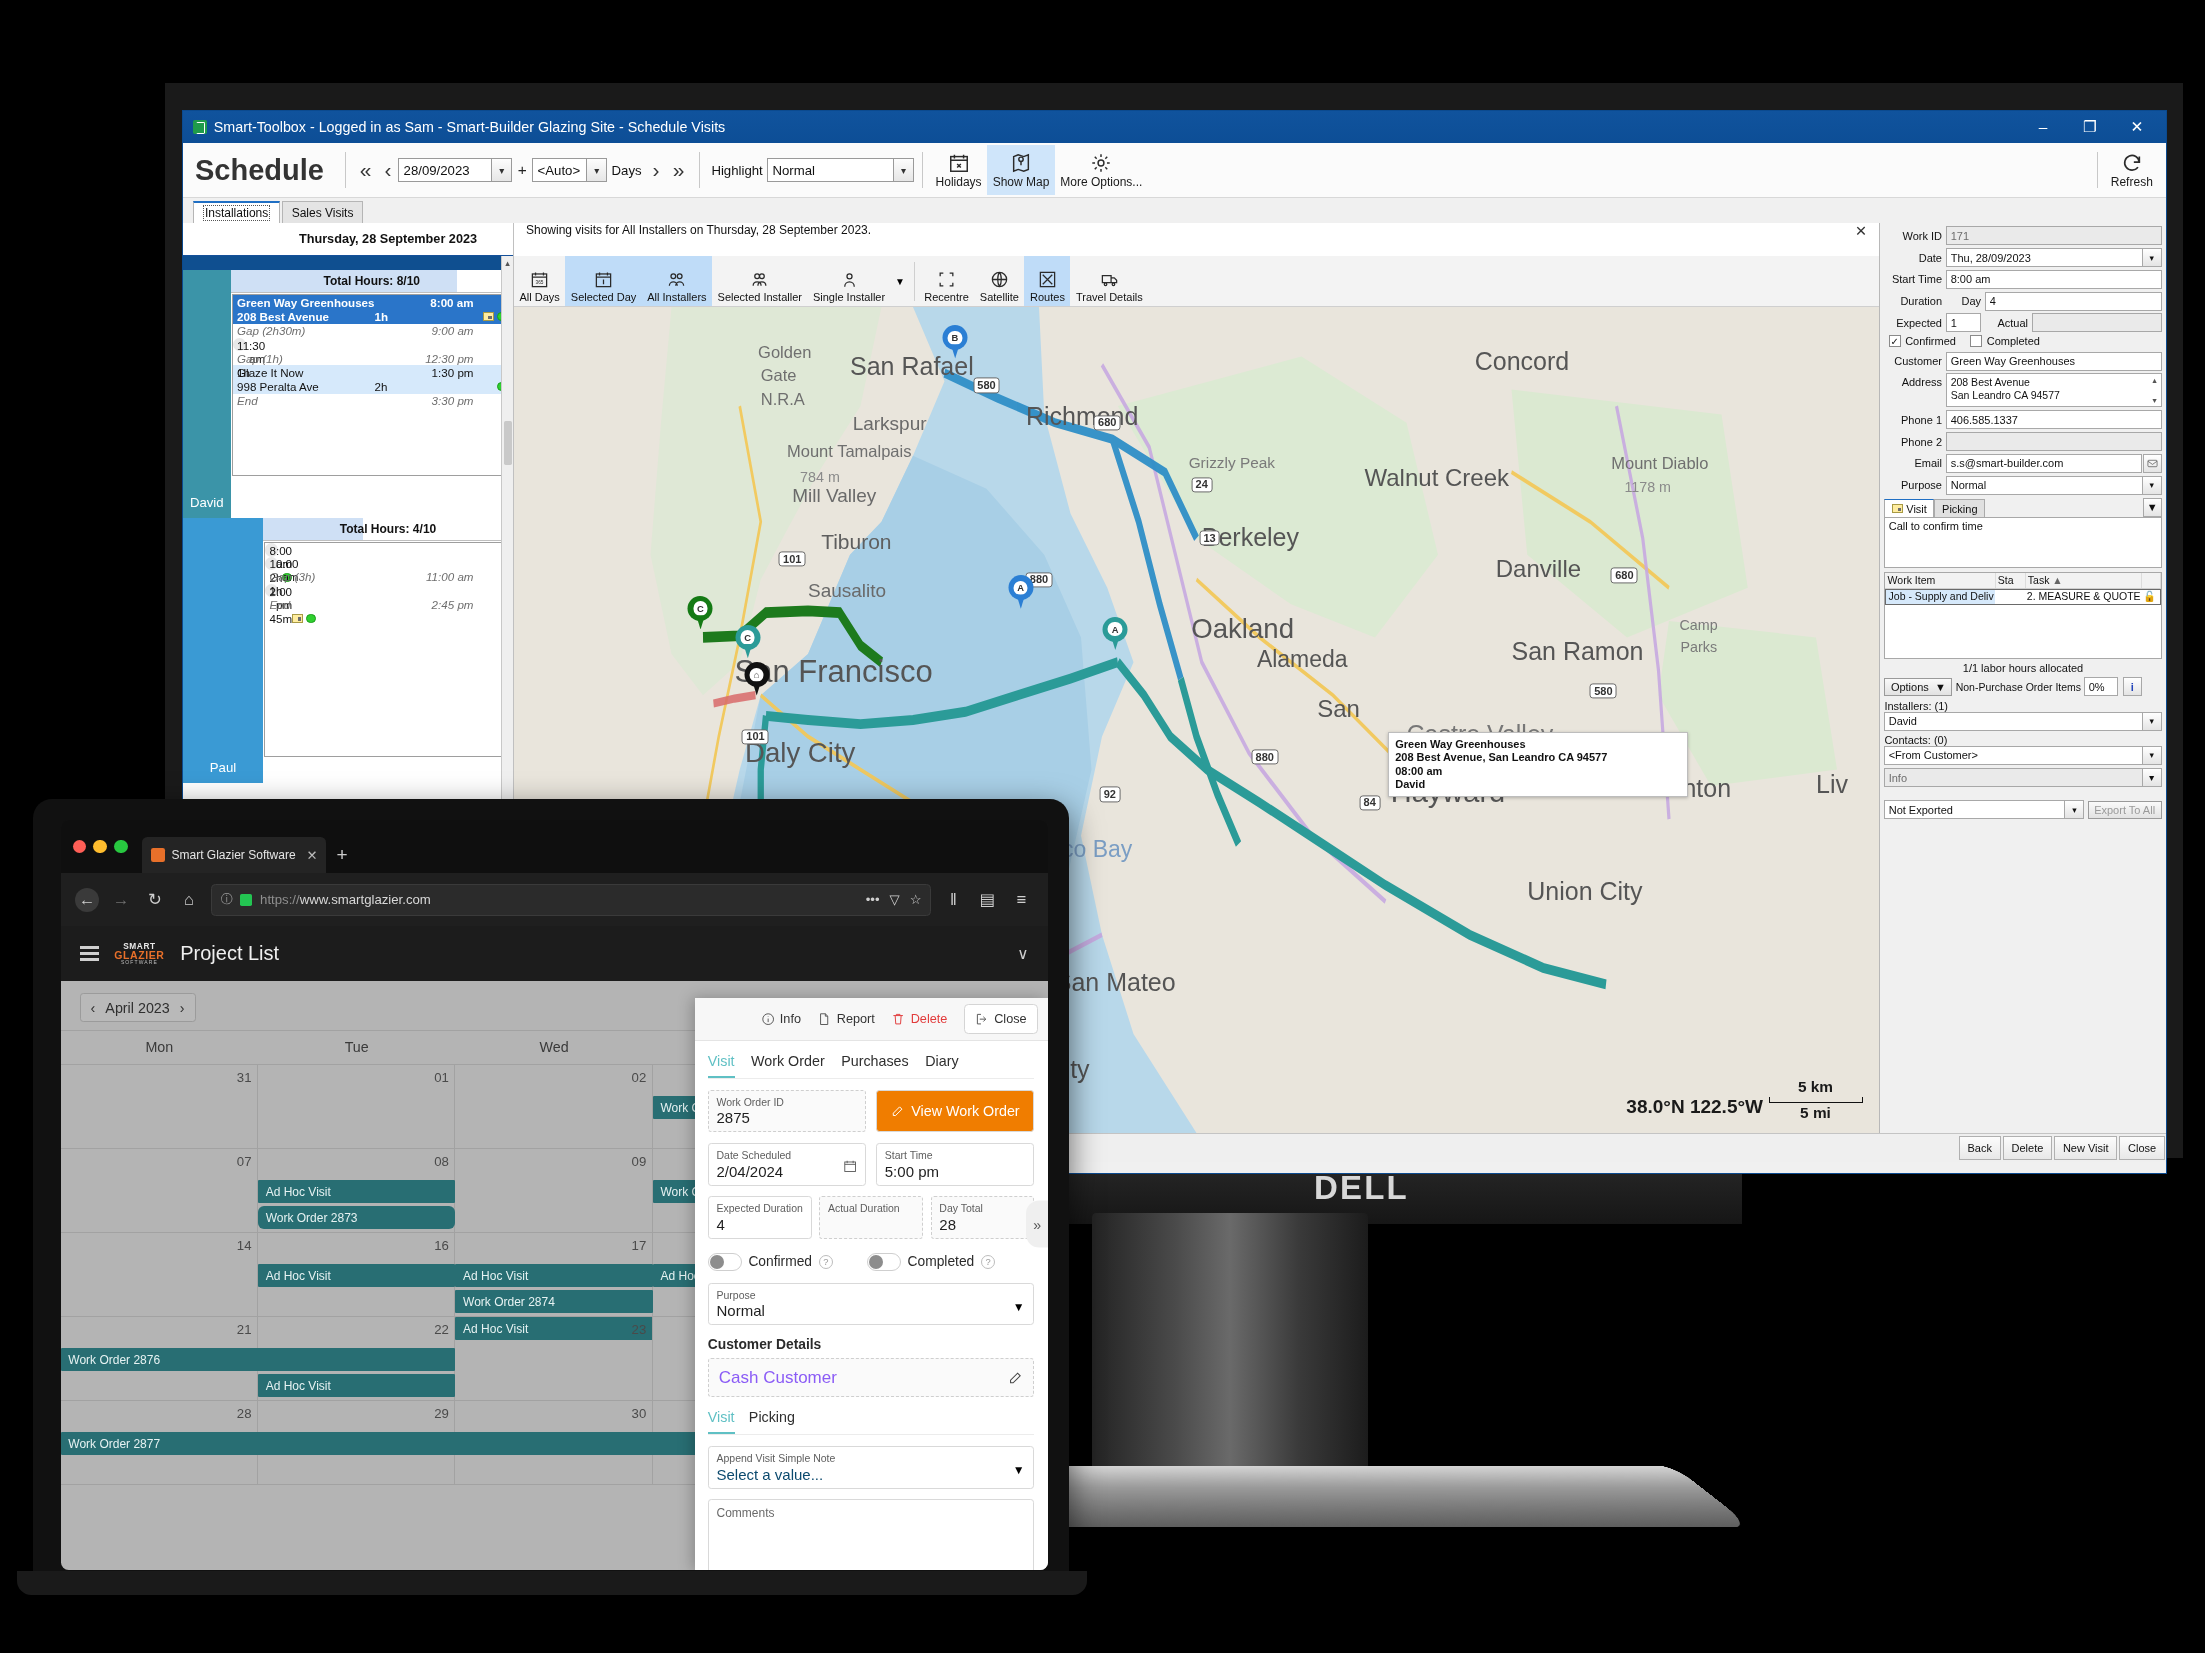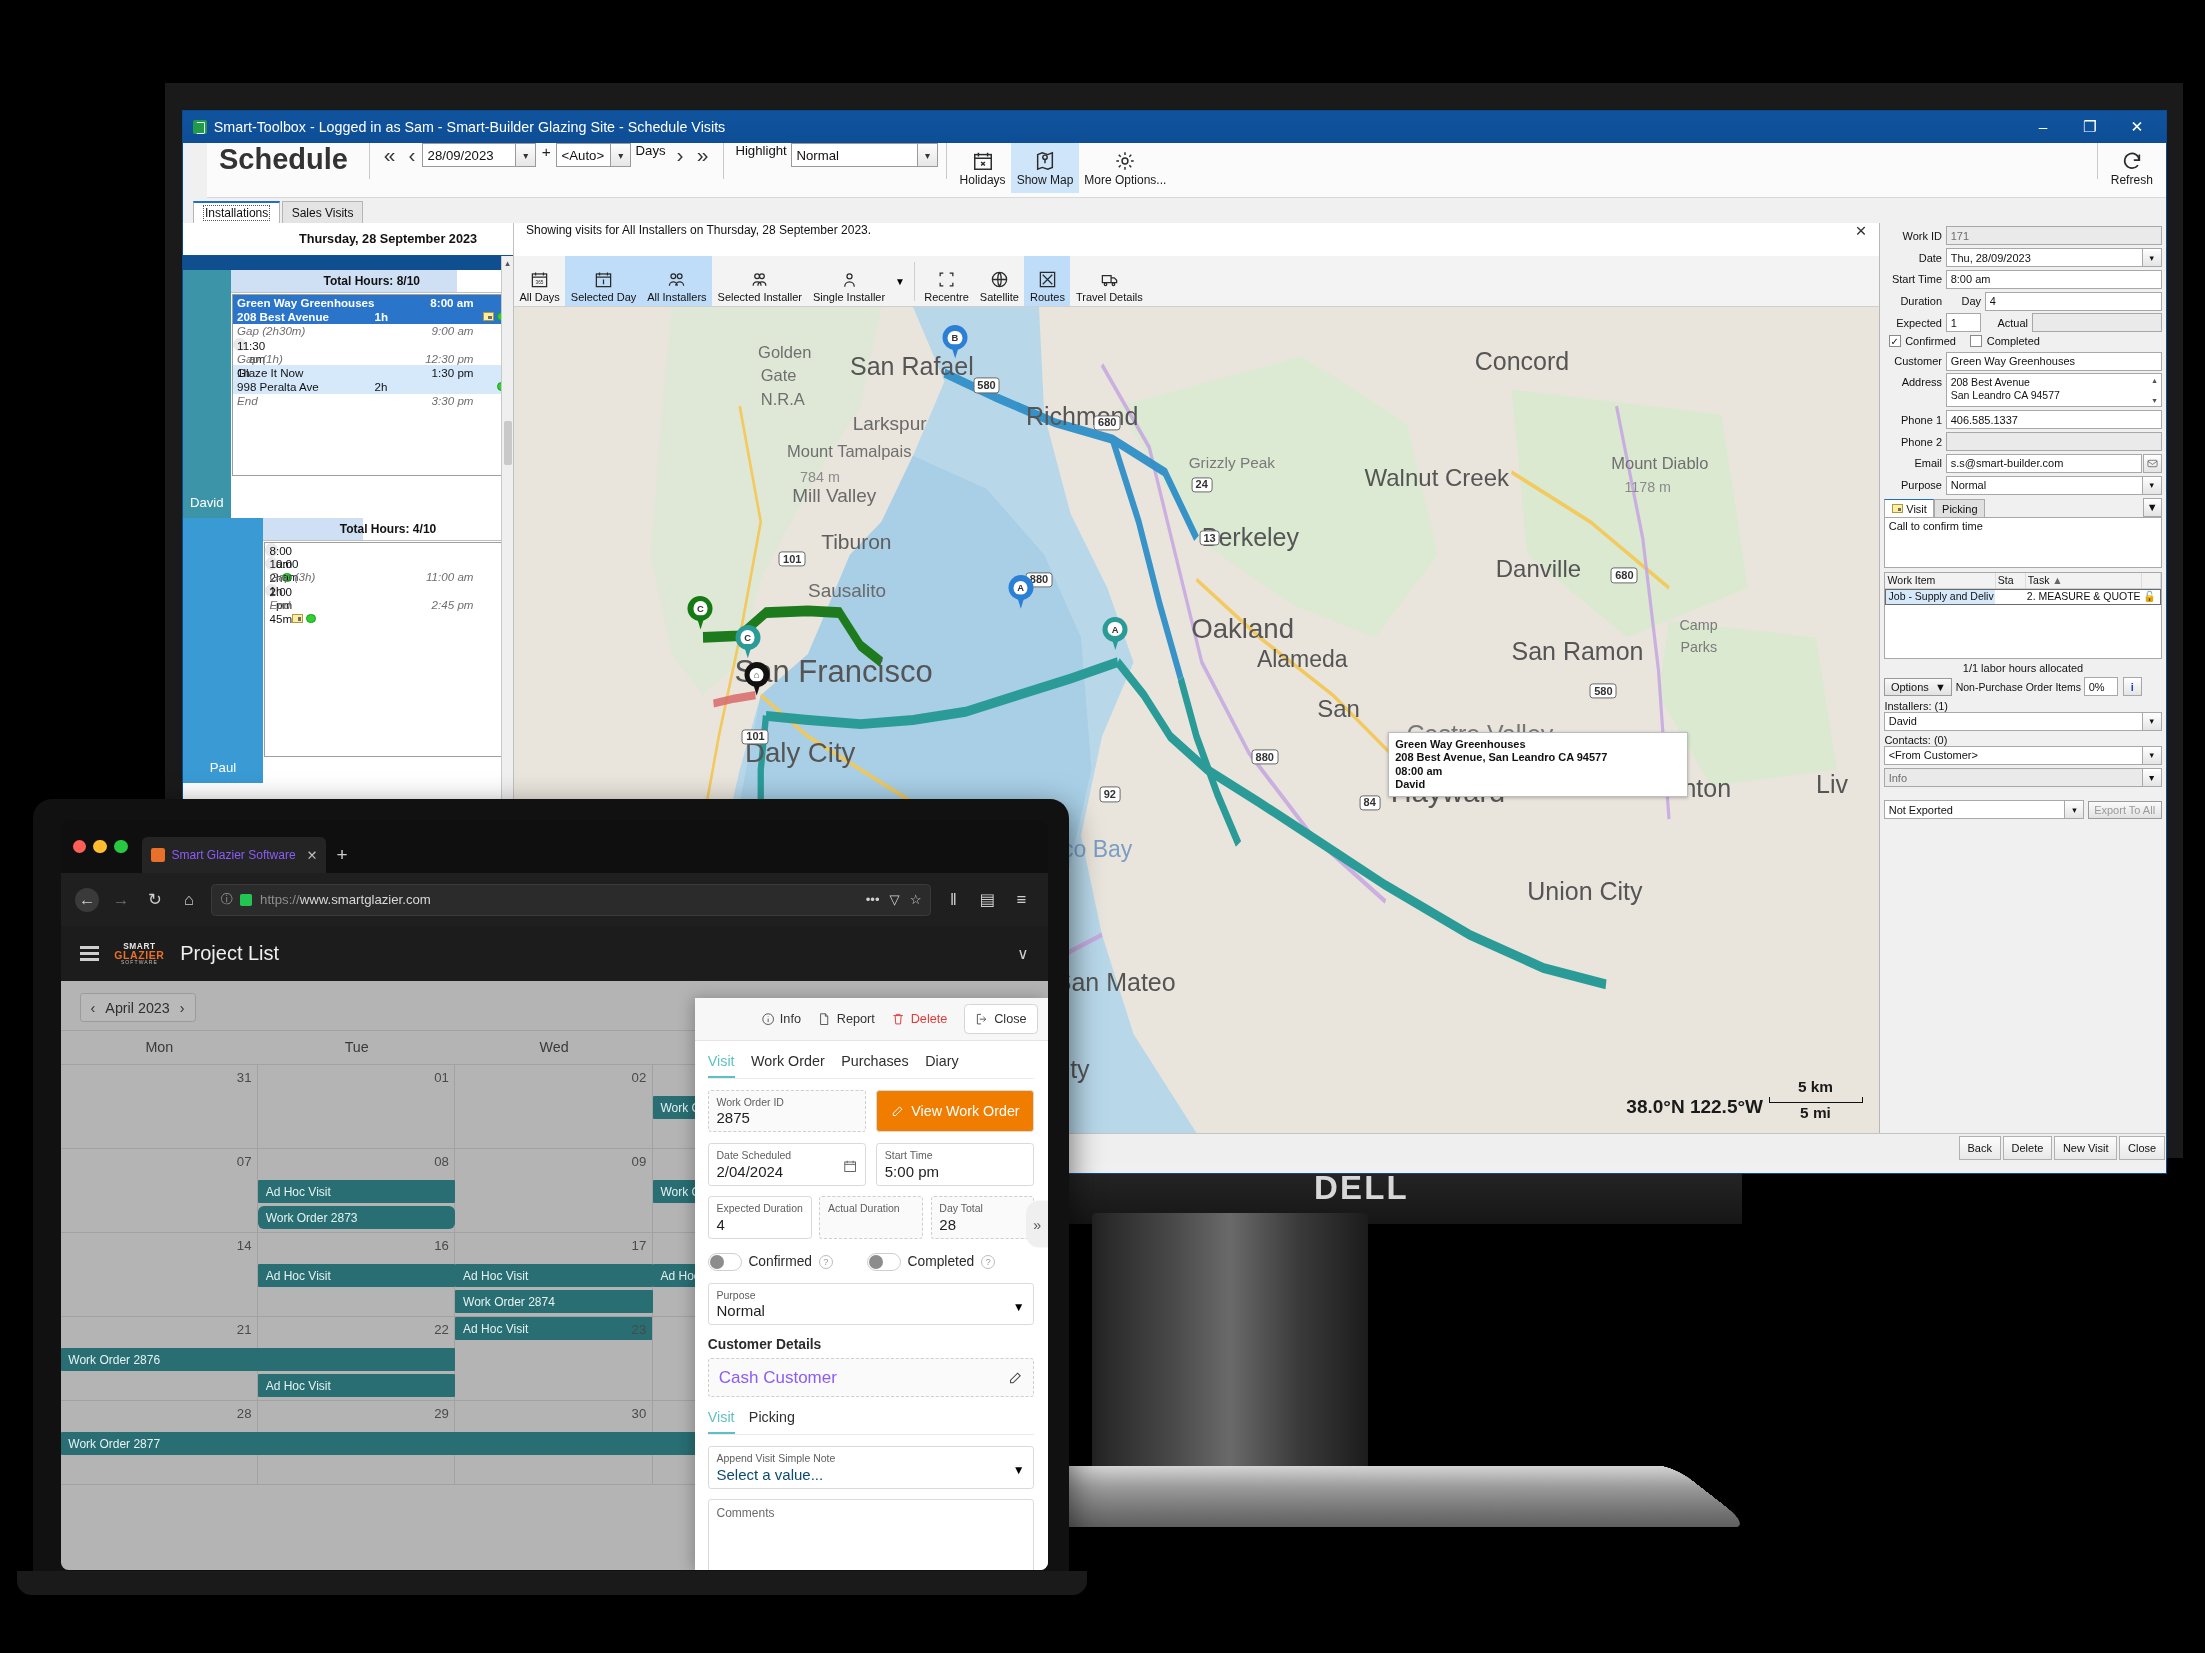--- a/index.html
+++ b/index.html
@@ -30,22 +30,22 @@
   .titlebar .tb-icon { width:14.3px; height:14.3px; margin:0 6.6px 0 4.4px; background:#1f9b4a;
      border-radius:1.7px; position:relative; }
   .titlebar .tb-icon:after { content:""; position:absolute; left:3.3px; top:2.2px; width:6.6px; height:10px;
      border:1.7px solid #fff; border-radius:1.7px; border-left-color:transparent;}
   .titlebar .tb-title { color:#fff; font-size:14.3px; white-space:nowrap; }
   .titlebar .tb-ctrls { margin-left:auto; display:flex; gap:0; }
   .tb-btn { width:47px; height:31px; display:flex; align-items:center; justify-content:center;
      color:#fff; font-size:15.4px; }
 
   
-  .apphdr { height:55px; background:#fbfbfb; display:flex; align-items:flex-start;
-     border-bottom:0.6px solid #d8d8d8;margin-left:24px; }
+  .apphdr { height:55px; background:#fbfbfb; display:flex; align-items:center;
+     border-bottom:0.6px solid #d8d8d8; }
   .apptitle { font-size:29px; font-weight:bold; color:#333; padding:0 13.2px 0 12px;
      font-family:"Liberation Sans", sans-serif; }
   .vsep { width:0.6px; height:36px; background:#c8c8c8; margin:0 7.7px; }
   .navbtn { font-size:21px; color:#333; padding:0 6.6px; cursor:pointer; }
   .wininput { height:24px; border:0.6px solid #9a9a9a; background:#fff; font-size:13.2px;
      padding:0 4.4px; display:flex; align-items:center; color:#111; }
   .wincombo { display:flex; align-items:stretch; }
   .wincombo .arrow { width:20px; border:0.6px solid #9a9a9a; border-left:none; background:linear-gradient(180deg,#fdfdfd,#e6e6e6);
      display:flex; align-items:center; justify-content:center; font-size:10px; color:#333; }
   .plus { font-size:15.4px; margin:0 5.5px; color:#222; }
@@ -180,21 +180,21 @@
   #laptop { position:absolute; left:33px; top:799px; width:1036px; height:794px;
      background:#111; border-radius:19px; box-shadow:0 11px 33px rgba(0,0,0,.6); }
   #laptop-screen { position:absolute; left:27.6px; top:21px; width:987px; height:750px;
      background:#1c1c1c; border-radius:7.7px; overflow:hidden; }
   .brw-tabs { height:53px; background:#0f0f0f; display:flex; align-items:flex-end; padding-left:12px; }
   .lights { display:flex; gap:7.7px; align-items:center; height:53px; padding:0 14.3px 0 0;}
   .light { width:13.2px; height:13.2px; border-radius:50%; }
   .btab { height:36px; background:#242424; border-radius:5.5px 5.5px 0 0; display:flex;
      align-items:center; gap:6.6px; padding:0 8.8px; }
   .btab .fav { width:14.3px; height:14.3px; background:#e8702a; border-radius:2.2px; }
-  .btab .t { color:#8b5cf6; font-size:12px; white-space:nowrap; }
+  .btab .t { color:#e5e5e5; font-size:12px; white-space:nowrap; }
   .btab .x { color:#bbb; font-size:13.2px; margin-left:4.4px;}
   .btab-plus { color:#ccc; font-size:19px; padding:0 10px 6.6px; }
   .brw-nav { height:53px; background:#1f1f1f; display:flex; align-items:center; padding:0 14.3px; gap:10px;}
   .nav-ic { width:24px; height:24px; display:flex; align-items:center; justify-content:center;
      color:#cfcfcf; font-size:16.5px; }
   .urlbar { flex:1; height:32px; background:#2b2b2b; border:0.6px solid #3a3a3a; border-radius:4.4px;
      display:flex; align-items:center; padding:0 8.8px; gap:7.7px; }
   .urlbar .lock { width:12px; height:12px; background:#23c552; border-radius:1.7px; }
   .urltxt { color:#d8d8d8; font-size:13.2px; }
   .urltxt .dim { color:#8f8f8f; }

